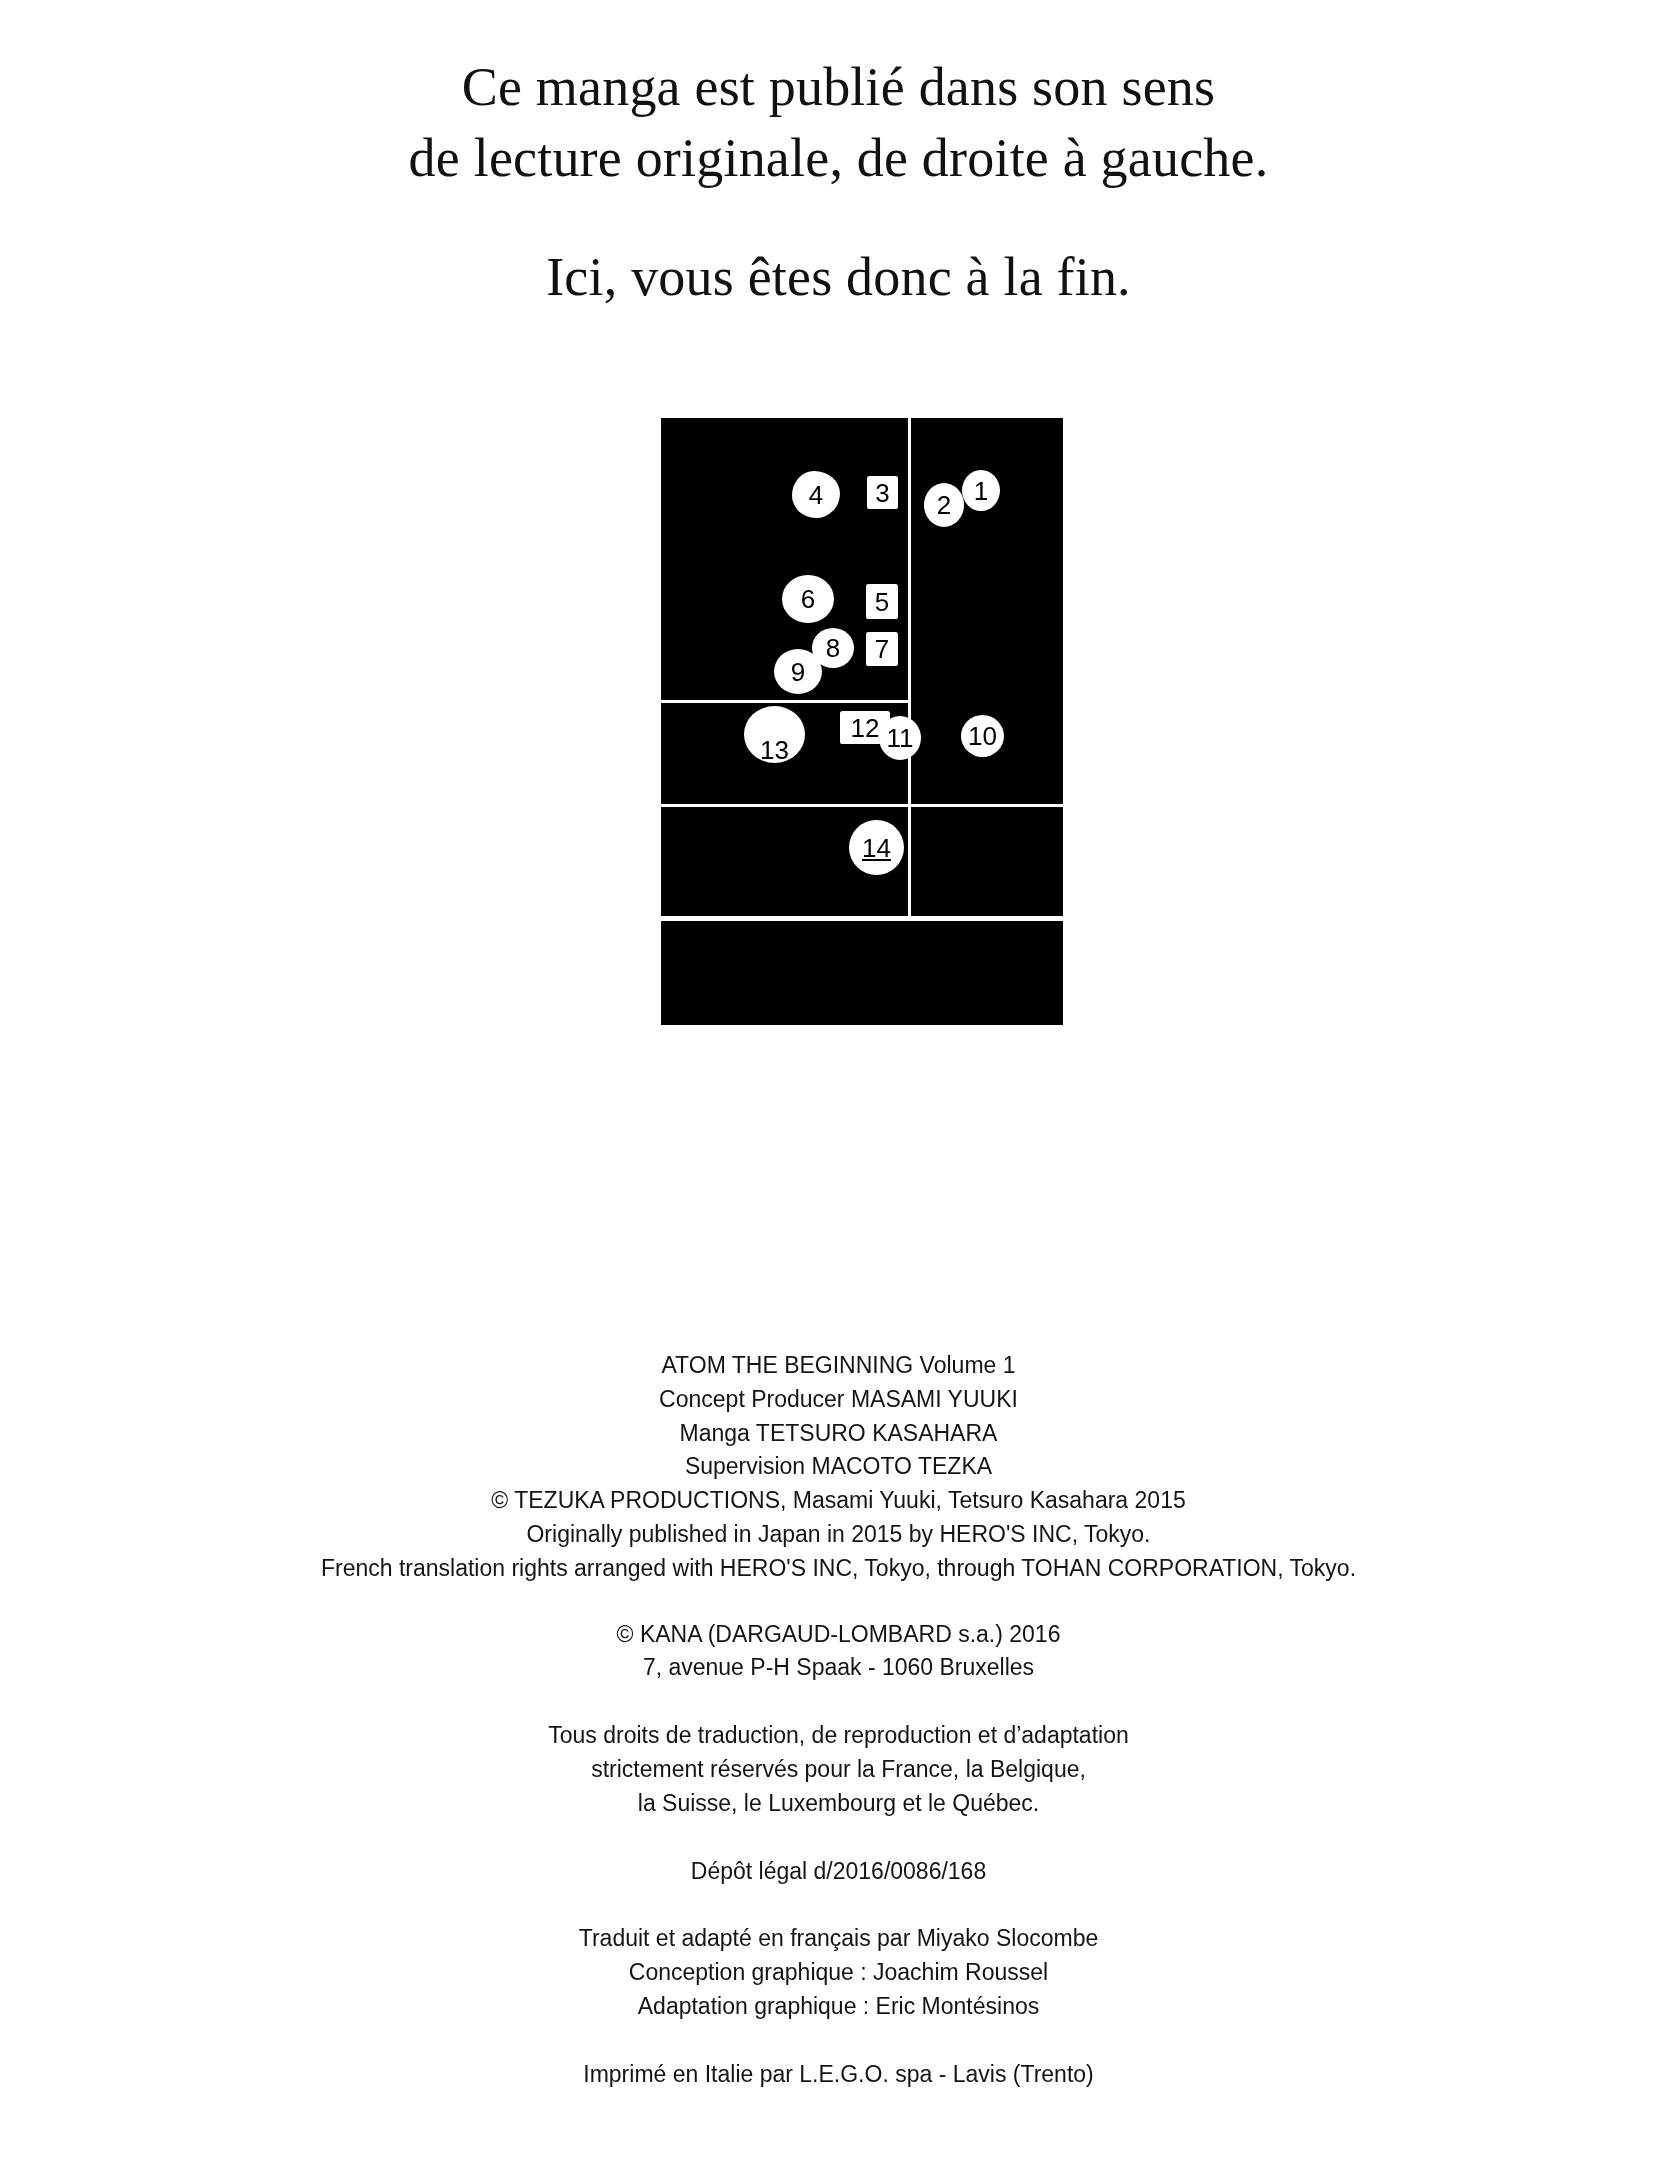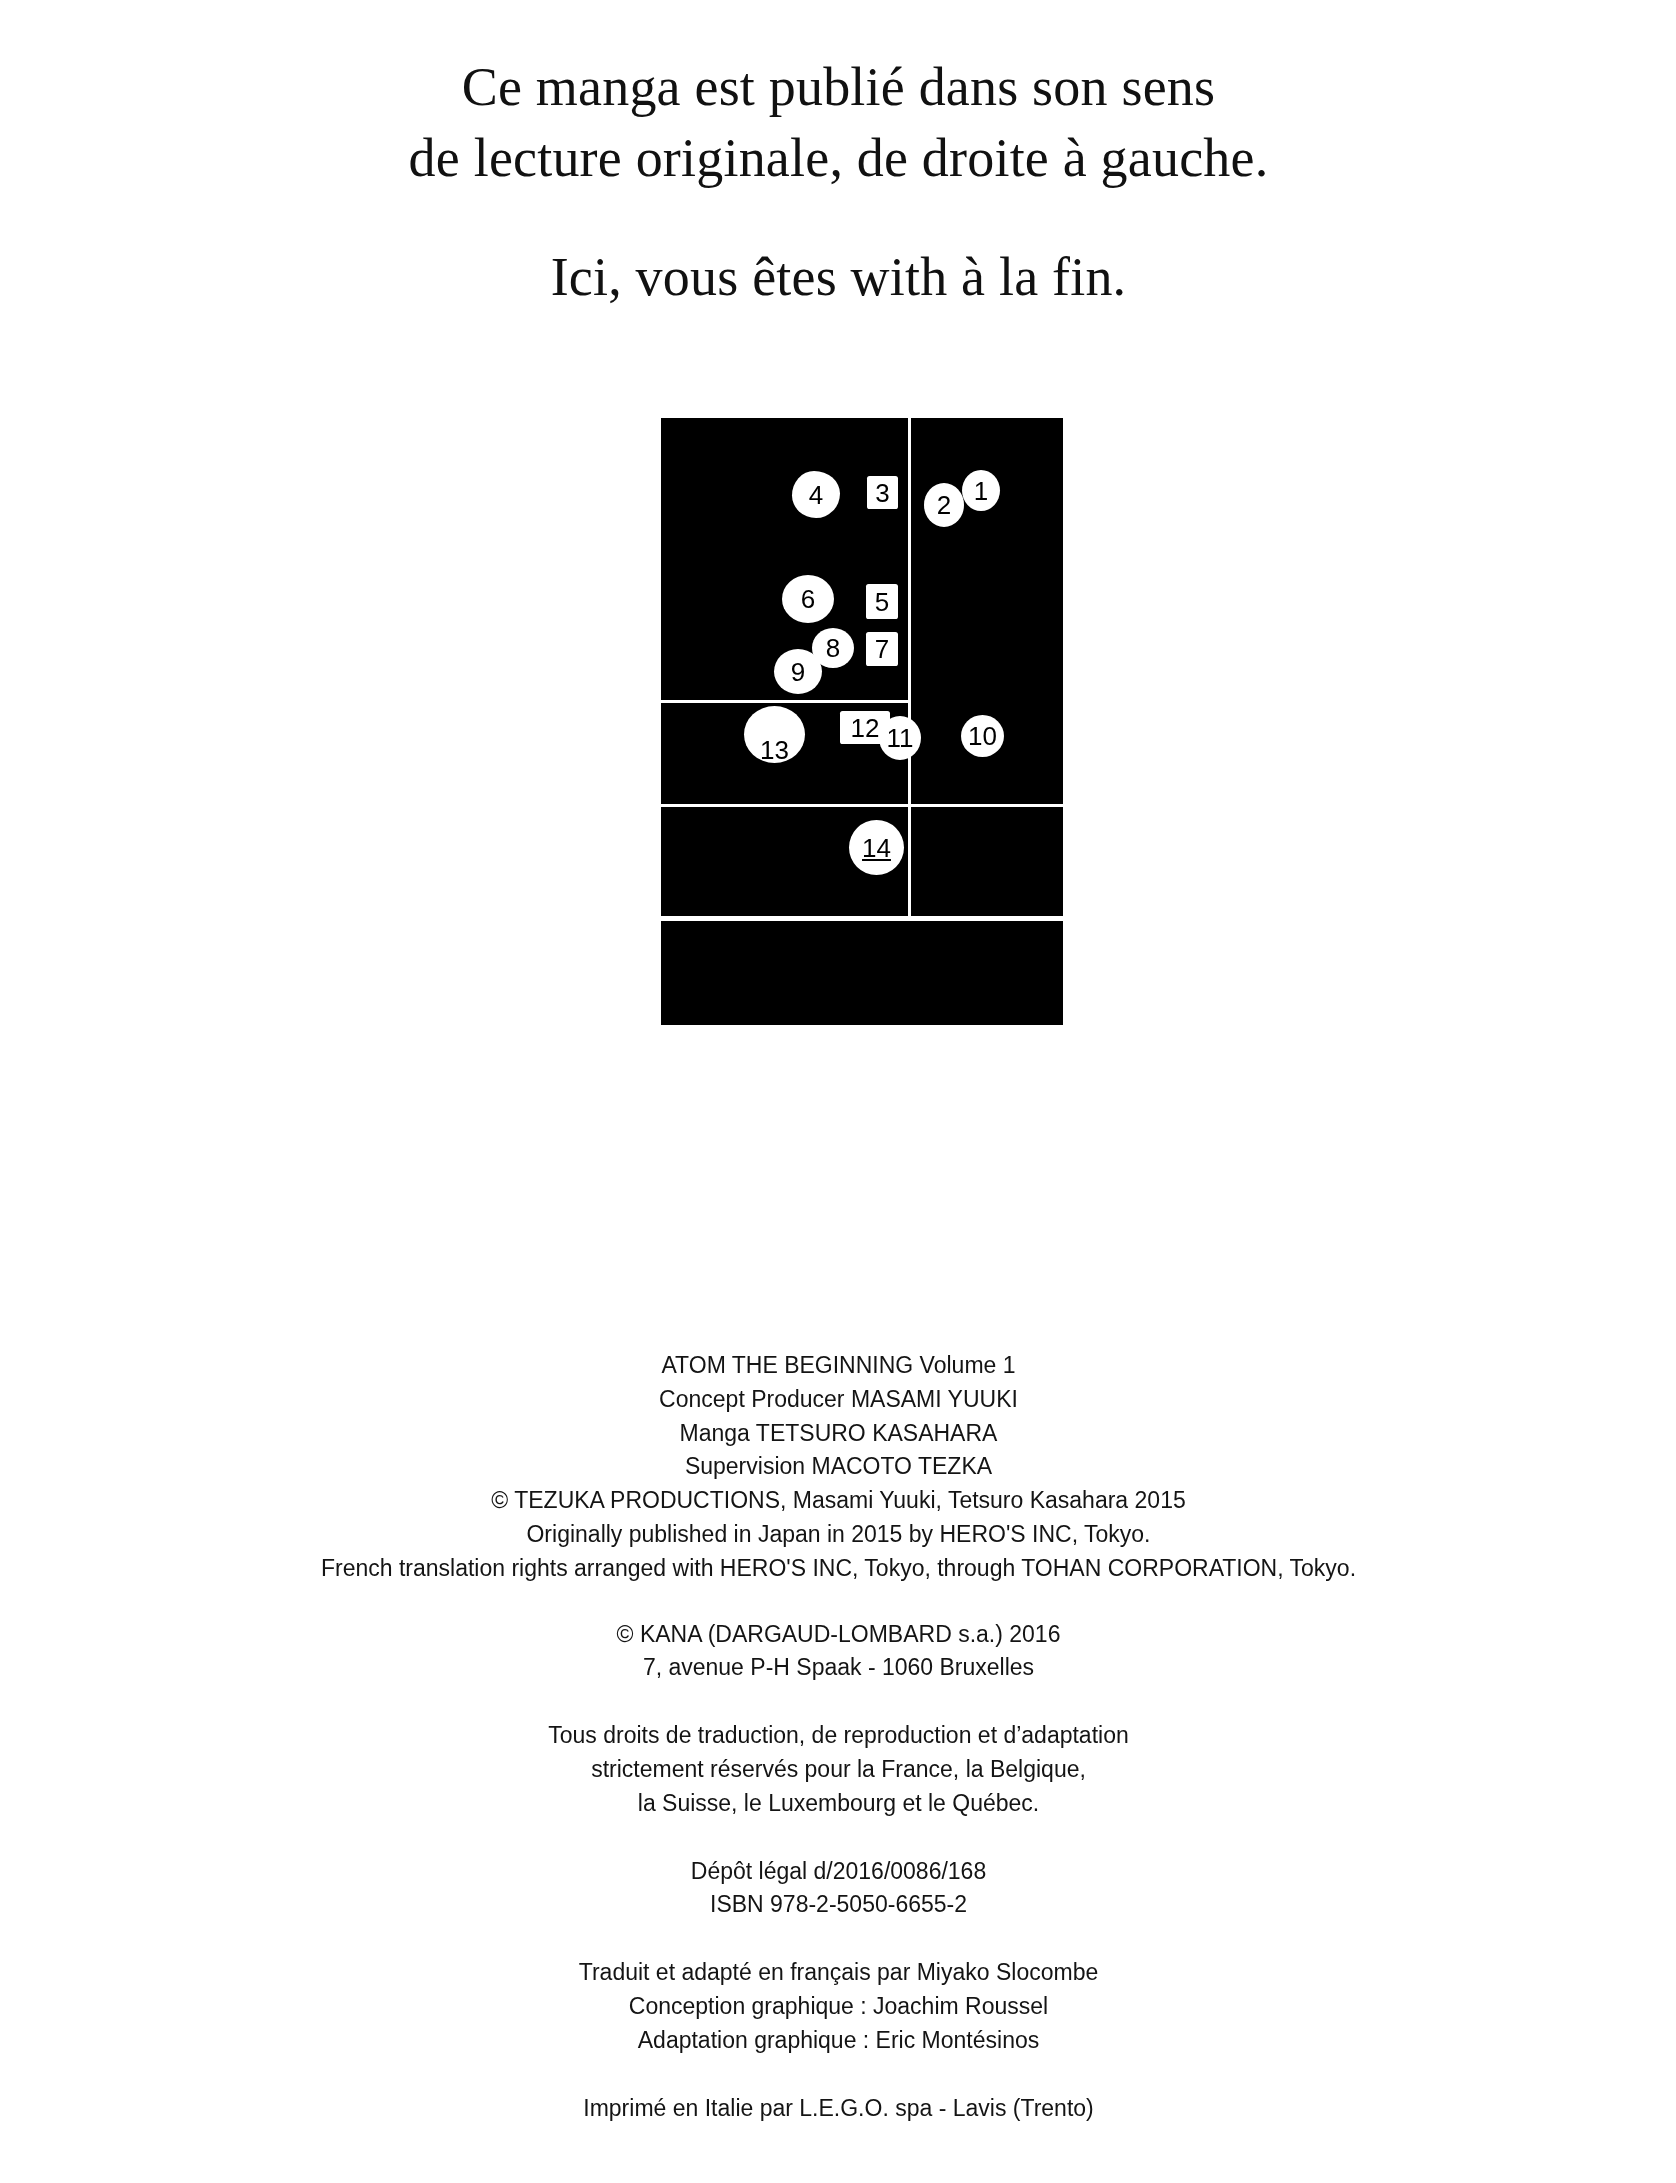--- a/index.html
+++ b/index.html
@@ -85,21 +85,21 @@
   .colophon .spacer-s { height: 32px; }
   .colophon .spacer-m { height: 34px; }
 </style>
 </head>
 <body>
 
 <div class="notice">
   <div class="line">Ce manga est publié dans son sens</div>
   <div class="line">de lecture originale, de droite à gauche.</div>
   <div class="gap"></div>
-  <div class="line">Ici, vous êtes with à la fin.</div>
+  <div class="line">Ici, vous êtes donc à la fin.</div>
 </div>
 
 <div class="diagram">
 
   <div class="panel" style="left:250px; top:0px;   width:152px; height:386px;"></div>
   <div class="panel" style="left:0px;   top:0px;   width:247px; height:282px;"></div>
   <div class="panel" style="left:0px;   top:285px; width:247px; height:101px;"></div>
   <div class="panel" style="left:0px;   top:389px; width:247px; height:109px;"></div>
   <div class="panel" style="left:250px; top:389px; width:152px; height:109px;"></div>
   <div class="panel" style="left:0px;   top:503px; width:402px; height:104px;"></div>
@@ -176,21 +176,20 @@
   <div class="block">
     <div class="cl">Tous droits de traduction, de reproduction et d’adaptation</div>
     <div class="cl">strictement réservés pour la France, la Belgique,</div>
     <div class="cl">la Suisse, le Luxembourg et le Québec.</div>
   </div>
 
   <div class="spacer-m"></div>
 
   <div class="block">
     <div class="cl">Dépôt légal d/2016/0086/168</div>
-    <div class="cl">ISBN 978-2-5050-6655-2</div>
   </div>
 
   <div class="spacer-m"></div>
 
   <div class="block">
     <div class="cl">Traduit et adapté en français par Miyako Slocombe</div>
     <div class="cl">Conception graphique : Joachim Roussel</div>
     <div class="cl">Adaptation graphique : Eric Montésinos</div>
   </div>
 

